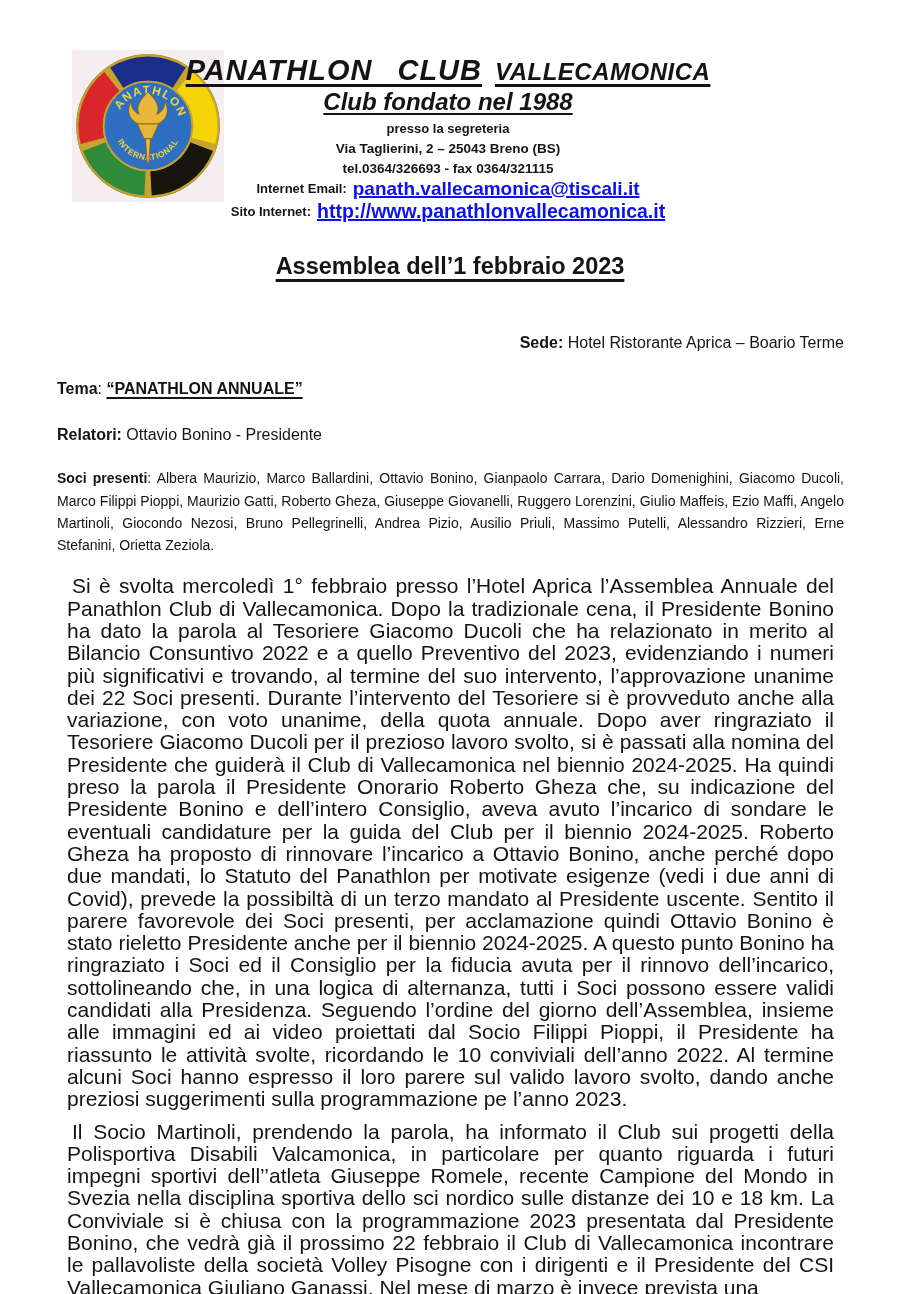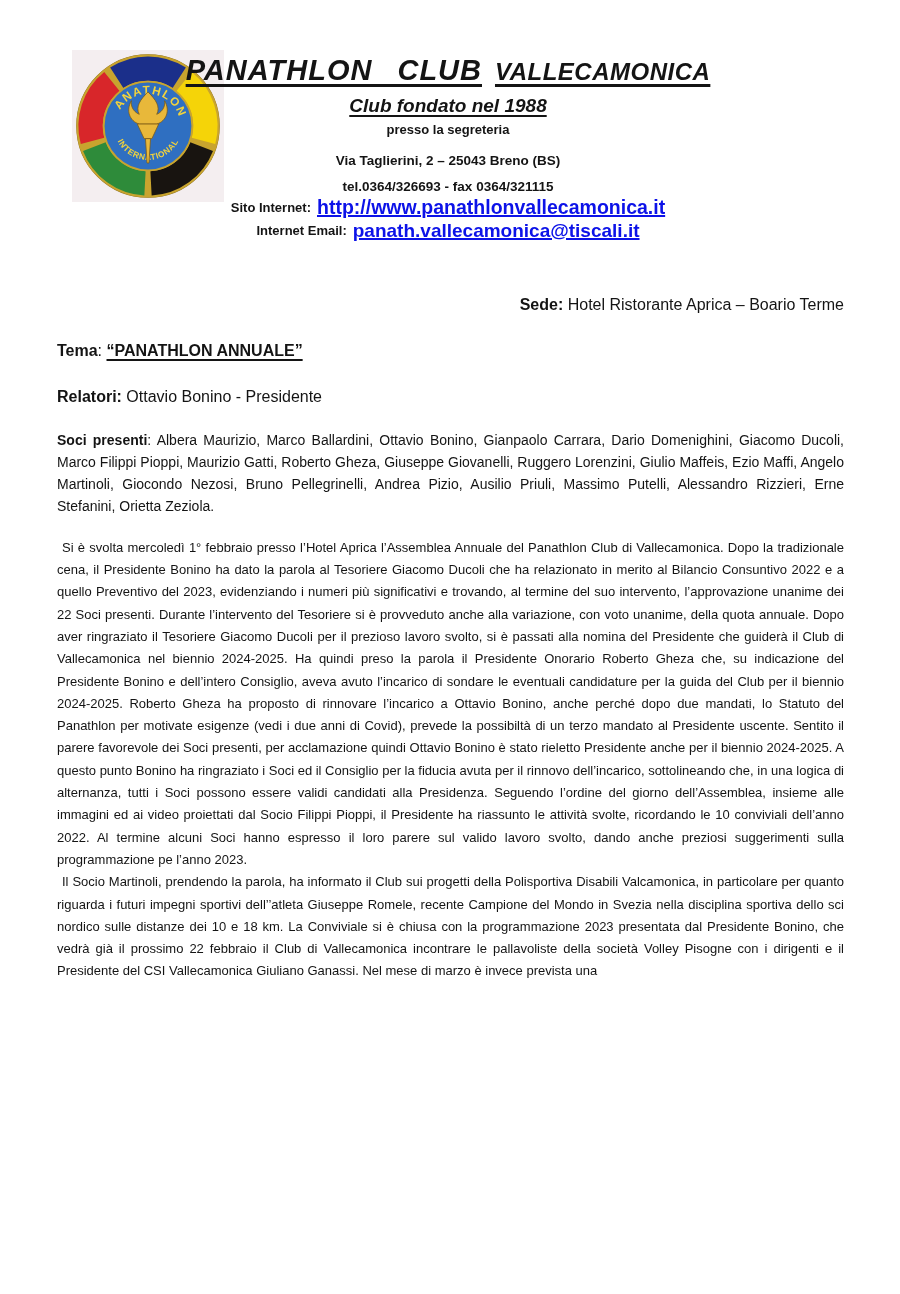--- a/index.html
+++ b/index.html
@@ -32,28 +32,28 @@
   .club-name {
     font-weight: bold; font-style: italic;
     text-decoration: underline;
     text-decoration-thickness: 2.5px;
     text-underline-offset: 4px;
     white-space: nowrap;
   }
   .club-main { font-size: 29px; letter-spacing: 1px; word-spacing: 16px; }
   .club-sub  { font-size: 24px; letter-spacing: 0.5px; margin-left: 13px; }
   .founded {
-    font-size: 19px; font-weight: bold; font-style: italic;
+    font-size: 24px; font-weight: bold; font-style: italic;
     text-decoration: underline; text-decoration-thickness: 2px;
     text-underline-offset: 3px;
-    margin-top: 9px;
+    margin-top: 3px;
   }
   .presso  { font-size: 13px; font-weight: bold; margin-top: 6px; }
-  .addr    { font-size: 13.5px; font-weight: bold; margin-top: 16px; }
-  .telfax  { font-size: 13.5px; font-weight: bold; margin-top: 11px; }
+  .addr    { font-size: 13.5px; font-weight: bold; margin-top: 4px; }
+  .telfax  { font-size: 13.5px; font-weight: bold; margin-top: 5px; }
   .link-row { margin-top: 2px; }
   .link-label { font-size: 13px; font-weight: bold; vertical-align: 2px; }
   .doclink {
     color: #0c12e8; font-weight: bold;
     font-size: 19px;
     text-decoration: underline;
     text-decoration-thickness: 1.5px;
     margin-left: 6px;
   }
   .site-row .doclink { font-size: 19.5px; }
@@ -77,22 +77,22 @@
     text-decoration: underline;
     text-decoration-thickness: 2px;
     text-underline-offset: 3px;
   }
   .soci {
     margin: 21px 0 0;
     font-size: 14px; line-height: 22.3px;
     text-align: justify;
   }
   .body-par {
-    margin: 0;
-    font-size: 13px; line-height: 22.3px;
+    margin: 10px;
+    font-size: 21px; line-height: 22.3px;
     text-align: justify;
     text-indent: 5px;
   }
   .body-par.first { margin-top: 19px; }
 </style>
 </head>
 <body>
 
 <div class="page">
 
@@ -131,28 +131,29 @@
   </div>
 
   <div class="letterhead">
     <div class="club-name">
       <span class="club-main">PANATHLON  CLUB</span><span class="club-sub">VALLECAMONICA</span>
     </div>
     <div class="founded">Club fondato nel 1988</div>
     <div class="presso">presso la segreteria</div>
     <div class="addr">Via Taglierini, 2 – 25043 Breno  (BS)</div>
     <div class="telfax">tel.0364/326693 - fax 0364/321115</div>
+    <div class="link-row email-row">
+      <span class="link-label">Internet Email:</span><a class="doclink" href="#">panath.vallecamonica@tiscali.it</a>
+    </div>
     <div class="link-row site-row">
       <span class="link-label">Sito Internet:</span><a class="doclink" href="#">http://www.panathlonvallecamonica.it</a>
     </div>
-    <div class="link-row email-row">
-      <span class="link-label">Internet Email:</span><a class="doclink" href="#">panath.vallecamonica@tiscali.it</a>
-    </div>
   </div>
 
+  <h1 class="doc-title">Assemblea dell’1 febbraio 2023</h1>
 
   <div class="content">
 
     <p class="meta meta-sede"><b>Sede:</b><span> Hotel Ristorante Aprica – Boario Terme</span></p>
 
     <p class="meta meta-tema"><b>Tema</b><span>: </span><span class="tema-value">“PANATHLON ANNUALE”</span></p>
 
     <p class="meta meta-relatori"><b>Relatori:</b><span> Ottavio Bonino - Presidente</span></p>
 
     <p class="soci"><b>Soci presenti</b><span>: </span><span>Albera Maurizio, Marco Ballardini, Ottavio Bonino, Gianpaolo Carrara, Dario Domenighini, Giacomo Ducoli, Marco Filippi Pioppi, Maurizio Gatti, Roberto Gheza, Giuseppe Giovanelli, Ruggero Lorenzini, Giulio Maffeis, Ezio Maffi, Angelo Martinoli, Giocondo Nezosi, Bruno Pellegrinelli, Andrea Pizio, Ausilio Priuli, Massimo Putelli, Alessandro Rizzieri, Erne Stefanini, Orietta Zeziola.</span></p>

